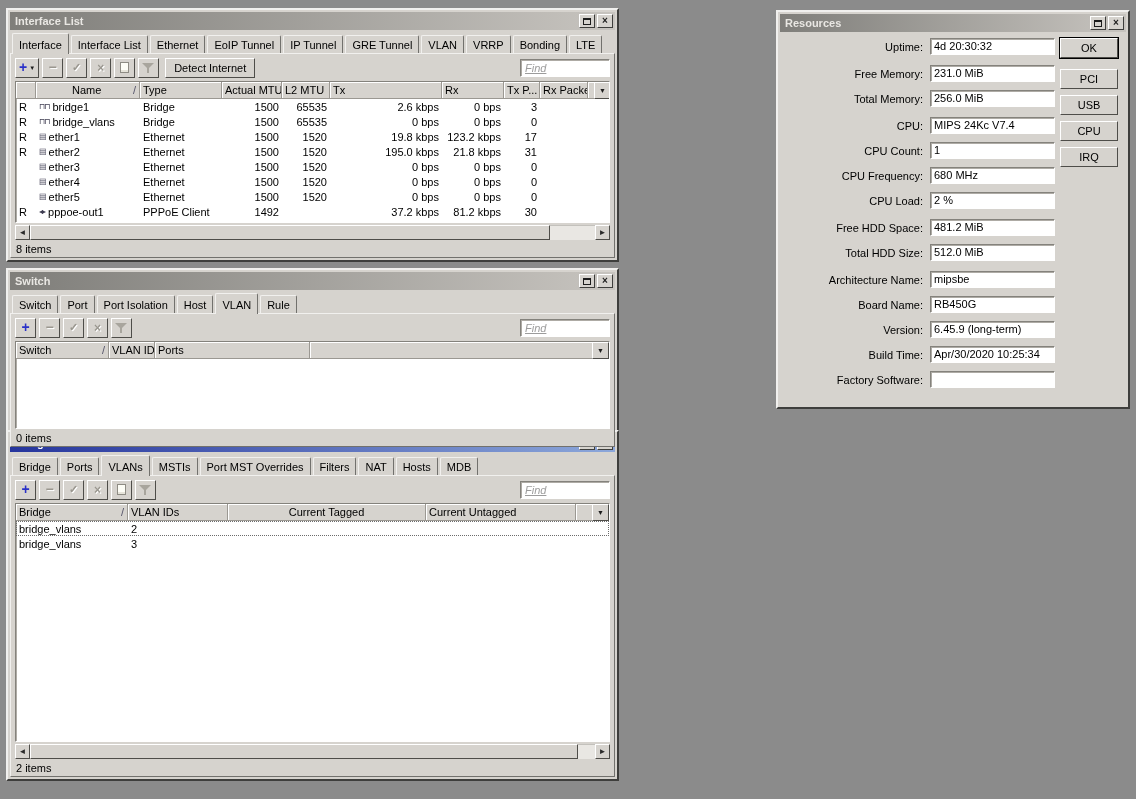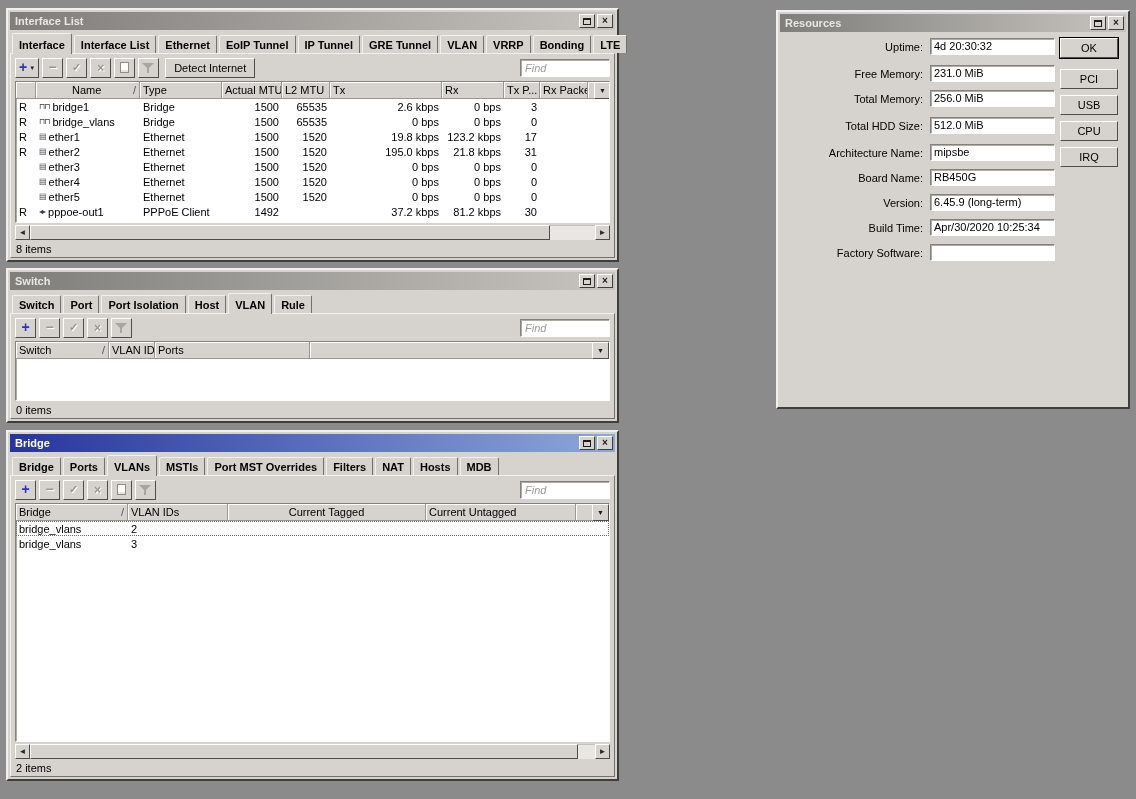--- a/index.html
+++ b/index.html
@@ -9,41 +9,41 @@
 
   .window{position:absolute;background:#d6d3ce;border:2px solid;border-color:#f1f0ee #3e3e3c #3e3e3c #f1f0ee;padding:2px;display:flex;flex-direction:column;}
   .titlebar{flex:0 0 18px;display:flex;align-items:center;padding:0 2px 0 5px;font-weight:bold;}
   .titlebar.inactive{background:linear-gradient(to right,#7f7e7a,#c7c4bf);color:#e9e7e3;}
   .titlebar.active{background:linear-gradient(to right,#26359d,#8ca7da);color:#fff;}
   .title{flex:1;overflow:hidden;white-space:nowrap;}
   .tbtns{display:flex;}
   .tbtn{width:16px;height:14px;margin-left:2px;background:#d6d3ce;border:1px solid;border-color:#fff #3e3e3c #3e3e3c #fff;display:flex;align-items:center;justify-content:center;color:#1c1c1c;font-weight:bold;font-size:10px;line-height:1;}
   .glyph-box{width:8px;height:7px;border:1px solid #1c1c1c;border-top-width:2px;}
 
-  .tabstrip{flex:0 0 23px;display:flex;align-items:flex-end;padding:3px 2px 0;position:relative;z-index:2;font-weight:bold;}
+  .tabstrip{flex:0 0 23px;display:flex;align-items:flex-end;padding:3px 2px 0;position:relative;z-index:2;}
   .tab{height:18px;padding:3px 6px 0;background:#d6d3ce;border:1px solid;border-color:#f1f0ee #72716d #72716d #f1f0ee;border-bottom:none;border-radius:2px 2px 0 0;margin-right:2px;white-space:nowrap;}
   .tab.active{height:21px;margin-bottom:-1px;position:relative;z-index:3;padding-top:5px;}
 
   .panel{position:relative;z-index:1;flex:1;min-height:0;border:1px solid;border-color:#f1f0ee #72716d #72716d #f1f0ee;background:#d6d3ce;display:flex;flex-direction:column;padding:3px 4px 2px;}
   .toolbar{flex:0 0 24px;display:flex;align-items:center;gap:3px;padding-bottom:3px;}
   .tgroup{display:flex;gap:3px;}
   .tbn{height:20px;min-width:21px;background:#d6d3ce;border:1px solid;border-color:#fff #4e4d49 #4e4d49 #fff;display:inline-flex;align-items:center;justify-content:center;padding:0 3px;gap:2px;}
   .gi{line-height:1;}
   .gi.plus{color:#2a31c8;font-weight:bold;font-size:14px;margin-top:-2px;}
   .gi.caret{font-size:6px;color:#1c1c1c;}
   .gi.minus{color:#9a978f;font-weight:bold;font-size:14px;margin-top:-2px;text-shadow:1px 1px 0 #fff;}
   .gi.check{color:#9a978f;font-weight:bold;font-size:11px;text-shadow:1px 1px 0 #fff;}
   .gi.cross{color:#9a978f;font-weight:bold;font-size:12px;text-shadow:1px 1px 0 #fff;}
   .comment-glyph{width:9px;height:11px;background:#fdfdf6;border:1px solid #8e8c84;box-shadow:inset 0 -2px 0 #e6e4da;}
   .funnel{position:relative;width:13px;height:12px;}
   .funnel::before{content:"";position:absolute;left:0;top:1px;border-left:6px solid transparent;border-right:6px solid transparent;border-top:6px solid #a8a59d;}
   .funnel::after{content:"";position:absolute;left:5px;top:6px;width:2px;height:5px;background:#a8a59d;}
   .pushbtn{height:20px;padding:0 8px;margin-left:3px;background:#d6d3ce;border:1px solid;border-color:#fff #4e4d49 #4e4d49 #fff;}
   .findbox{margin-left:auto;width:90px;height:18px;background:#fff;border:1px solid;border-color:#84827c #fff #fff #84827c;box-shadow:inset 1px 1px 0 #aeaba5;display:flex;align-items:center;padding:0 4px;}
-  .find-text{font-style:italic;color:#9c9c9c;}
+  .find-text{font-style:italic;color:#9c9c9c;text-decoration:underline;}
 
   .grid{flex:1;min-height:0;background:#fff;border:1px solid;border-color:#84827c #fff #fff #84827c;box-shadow:inset 1px 1px 0 #aeaba5;display:flex;flex-direction:column;overflow:hidden;}
   .thead{flex:0 0 17px;display:flex;background:#d6d3ce;}
   .th{display:flex;align-items:center;padding:0 3px;border-right:1px solid #9b9892;border-bottom:1px solid #9b9892;box-shadow:inset 1px 1px 0 #fff;overflow:hidden;white-space:nowrap;}
   .th .lab{flex:1;}
   .th .sort{color:#55546a;margin-left:3px;}
   .th.filler{flex:1 1 auto;border-right:none;}
   .ddbtn{flex:0 0 17px;display:flex;align-items:center;justify-content:center;background:#d6d3ce;border:1px solid;border-color:#fff #4e4d49 #4e4d49 #fff;font-size:7px;color:#1c1c1c;}
   .tbody{flex:1;overflow:hidden;}
   .trow{display:flex;height:15px;line-height:14px;}
@@ -250,21 +250,21 @@
       <span class="sbtn">◄</span>
       <span class="strack">
           <span class="sthumb" style="width: 92%;"></span>
         </span>
       <span class="sbtn">►</span>
     </div>
     <div class="statusbar">8 items</div>
   </div>
 </div>
 
-<div class="window" style="left:6px;top:268px;width:613px;height:155px;">
+<div class="window" style="left:6px;top:268px;width:613px;height:183px;">
   <div class="titlebar inactive">
     <span class="title">Switch</span>
     <span class="tbtns">
       <span class="tbtn">
           <span class="glyph-box"></span>
         </span>
       <span class="tbtn">
           <span>×</span>
         </span>
     </span>
@@ -439,20 +439,42 @@
             <div class="res-label">Free Memory:</div>
             <div class="res-value">231.0 MiB</div>
           </div>
           <div class="res-row">
             <div class="res-label">Total Memory:</div>
             <div class="res-value">256.0 MiB</div>
           </div>
         </div>
         <div class="res-group">
           <div class="res-row">
+            <div class="res-label">CPU:</div>
+            <div class="res-value">MIPS 24Kc V7.4</div>
+          </div>
+          <div class="res-row">
+            <div class="res-label">CPU Count:</div>
+            <div class="res-value">1</div>
+          </div>
+          <div class="res-row">
+            <div class="res-label">CPU Frequency:</div>
+            <div class="res-value">680 MHz</div>
+          </div>
+          <div class="res-row">
+            <div class="res-label">CPU Load:</div>
+            <div class="res-value">2 %</div>
+          </div>
+        </div>
+        <div class="res-group">
+          <div class="res-row">
+            <div class="res-label">Free HDD Space:</div>
+            <div class="res-value">481.2 MiB</div>
+          </div>
+          <div class="res-row">
             <div class="res-label">Total HDD Size:</div>
             <div class="res-value">512.0 MiB</div>
           </div>
         </div>
         <div class="res-group">
           <div class="res-row">
             <div class="res-label">Architecture Name:</div>
             <div class="res-value">mipsbe</div>
           </div>
           <div class="res-row">

